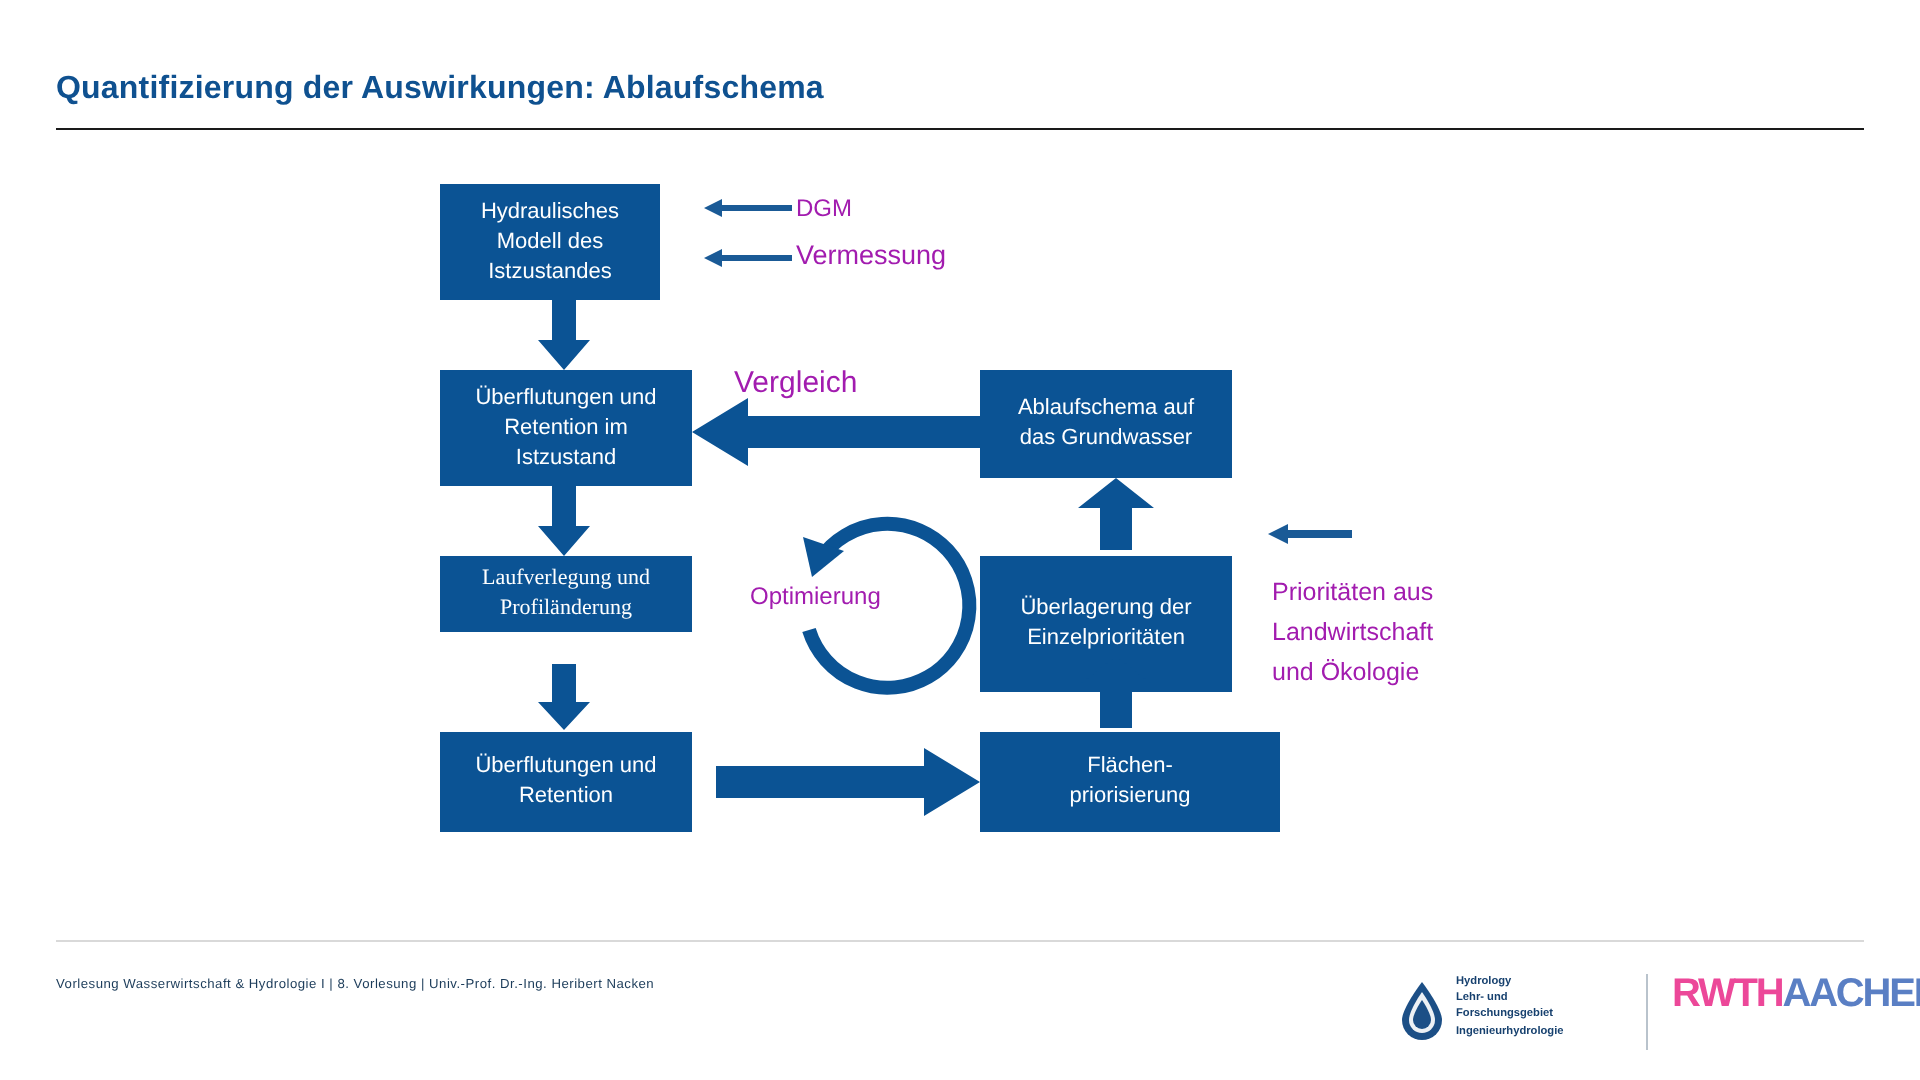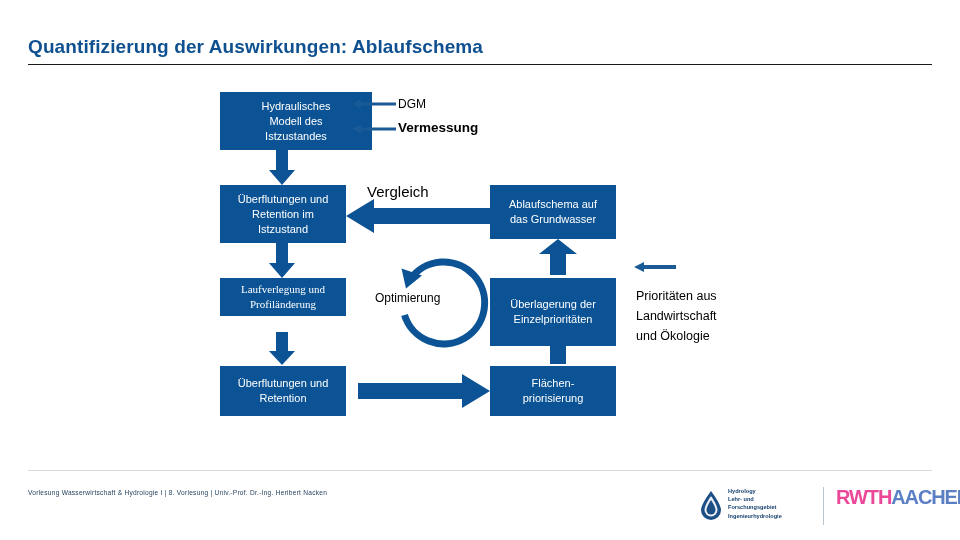--- a/index.html
+++ b/index.html
@@ -14,21 +14,21 @@
     overflow: hidden;
     font-family: "Liberation Sans", sans-serif;
     color: #000000;
   }
 
   
   #slide-title {
     position: absolute;
     left: 28px;
     top: 36px;
-    font-size: 19px;
+    font-size: 16px;
     font-weight: bold;
     color: #0f5190;
     letter-spacing: 0.1px;
     white-space: nowrap;
   }
   #title-rule {
     position: absolute;
     left: 28px;
     top: 64px;
     width: 904px;
@@ -45,39 +45,39 @@
     line-height: 15px;
     text-align: center;
     display: flex;
     align-items: center;
     justify-content: center;
     padding: 2px 4px;
     box-sizing: border-box;
   }
   .flow-box span { display: block; white-space: pre-line; }
 
-  #box-hydro      { left: 220px; top: 92px;  width: 152px; height: 58px; }
+  #box-hydro      { left: 220px; top: 92px;  width: 110px; height: 58px; }
   #box-ueberflut1 { left: 220px; top: 185px; width: 126px; height: 58px; }
   #box-lauf       { left: 220px; top: 278px; width: 126px; height: 38px; font-family: Liberation Serif, serif; }
   #box-ueberflut2 { left: 220px; top: 366px; width: 126px; height: 50px; }
 
   #box-auswirk    { left: 490px; top: 185px; width: 126px; height: 54px; }
   #box-ueberlag   { left: 490px; top: 278px; width: 126px; height: 68px; }
-  #box-flaechen   { left: 490px; top: 366px; width: 126px; height: 50px; }
+  #box-flaechen   { left: 490px; top: 366px; width: 150px; height: 50px; }
 
   
   .plain-label {
     position: absolute;
-    color: #000000;
+    color: #a21caf;
     font-size: 12px;
     line-height: 16px;
     white-space: pre-line;
   }
   #label-dgm        { left: 398px; top: 96px;  font-size: 12px; }
-  #label-vermessung { left: 398px; top: 120px; font-size: 13.5px; font-weight: bold; }
+  #label-vermessung { left: 398px; top: 120px; font-size: 13.5px; font-weight: normal; }
   #label-vergleich  { left: 367px; top: 184px; font-size: 15px; }
   #label-optim      { left: 375px; top: 290px; font-size: 12px; }
   #label-prio       { left: 636px; top: 286px; font-size: 12.5px; line-height: 20px; }
 
   
   .arrow-svg { position: absolute; }
 
   #arr-down-1 { left: 268px; top: 150px; }
   #arr-down-2 { left: 268px; top: 243px; }
   #arr-down-3 { left: 268px; top: 332px; }

